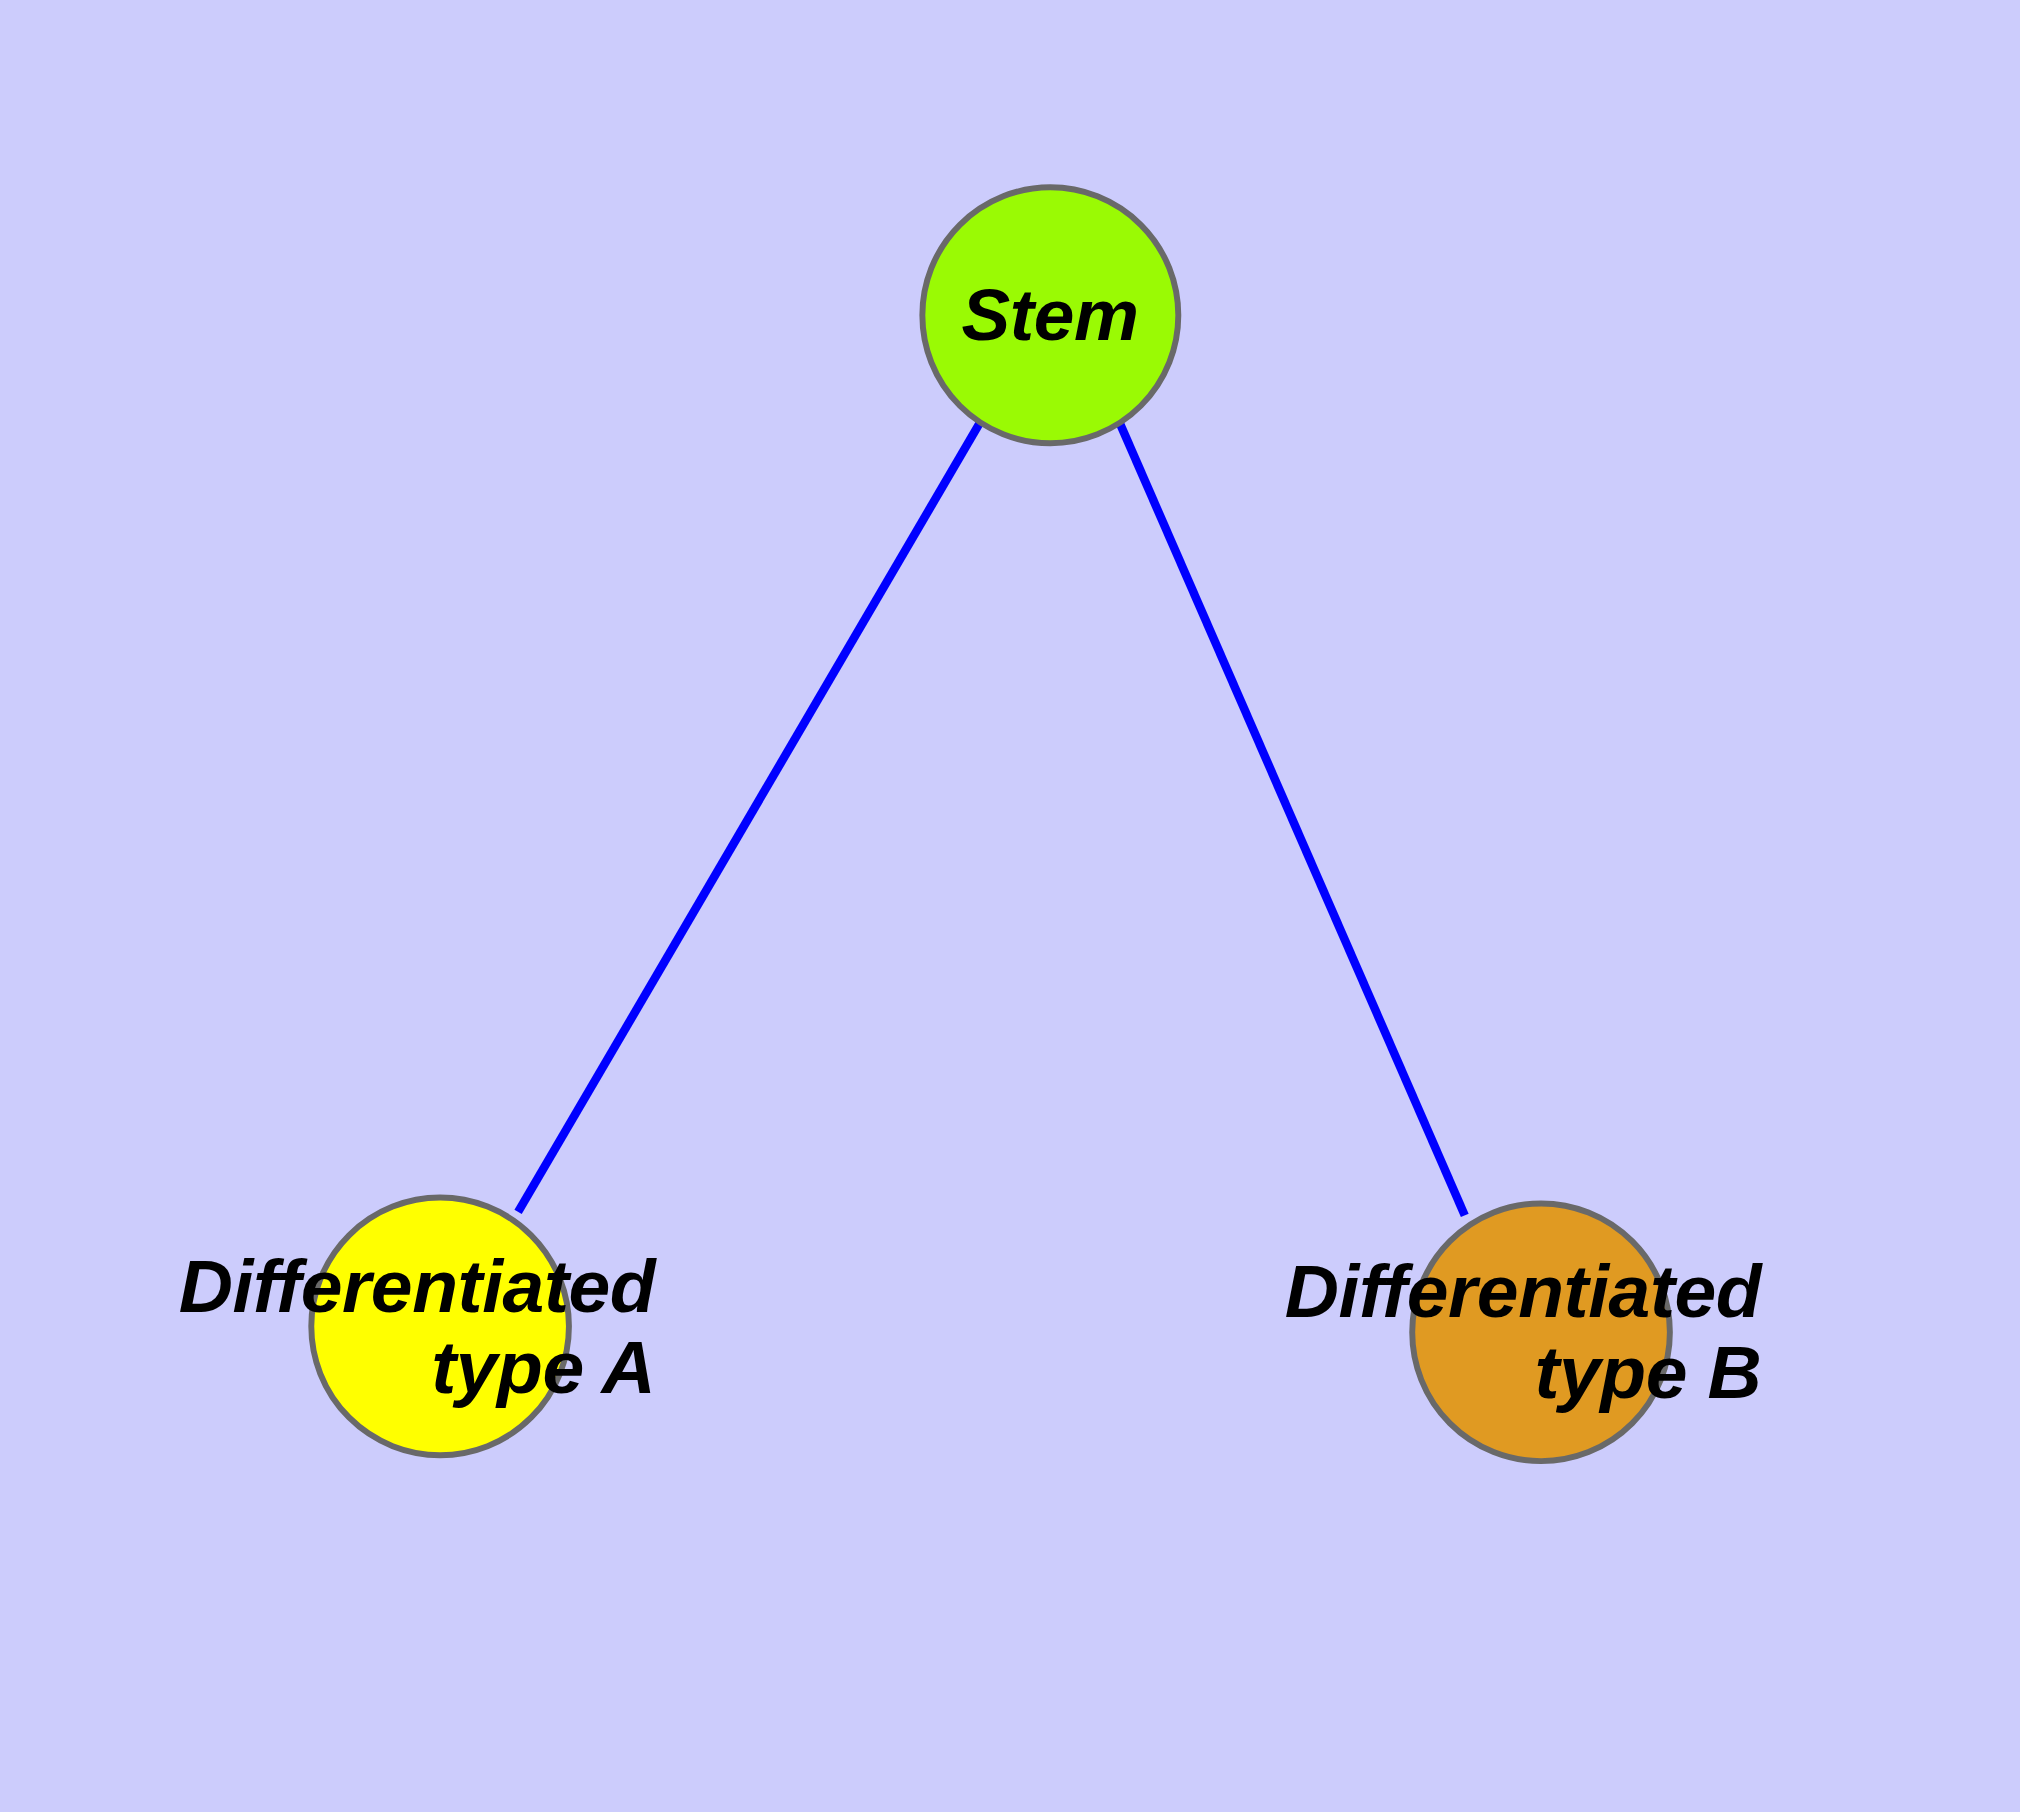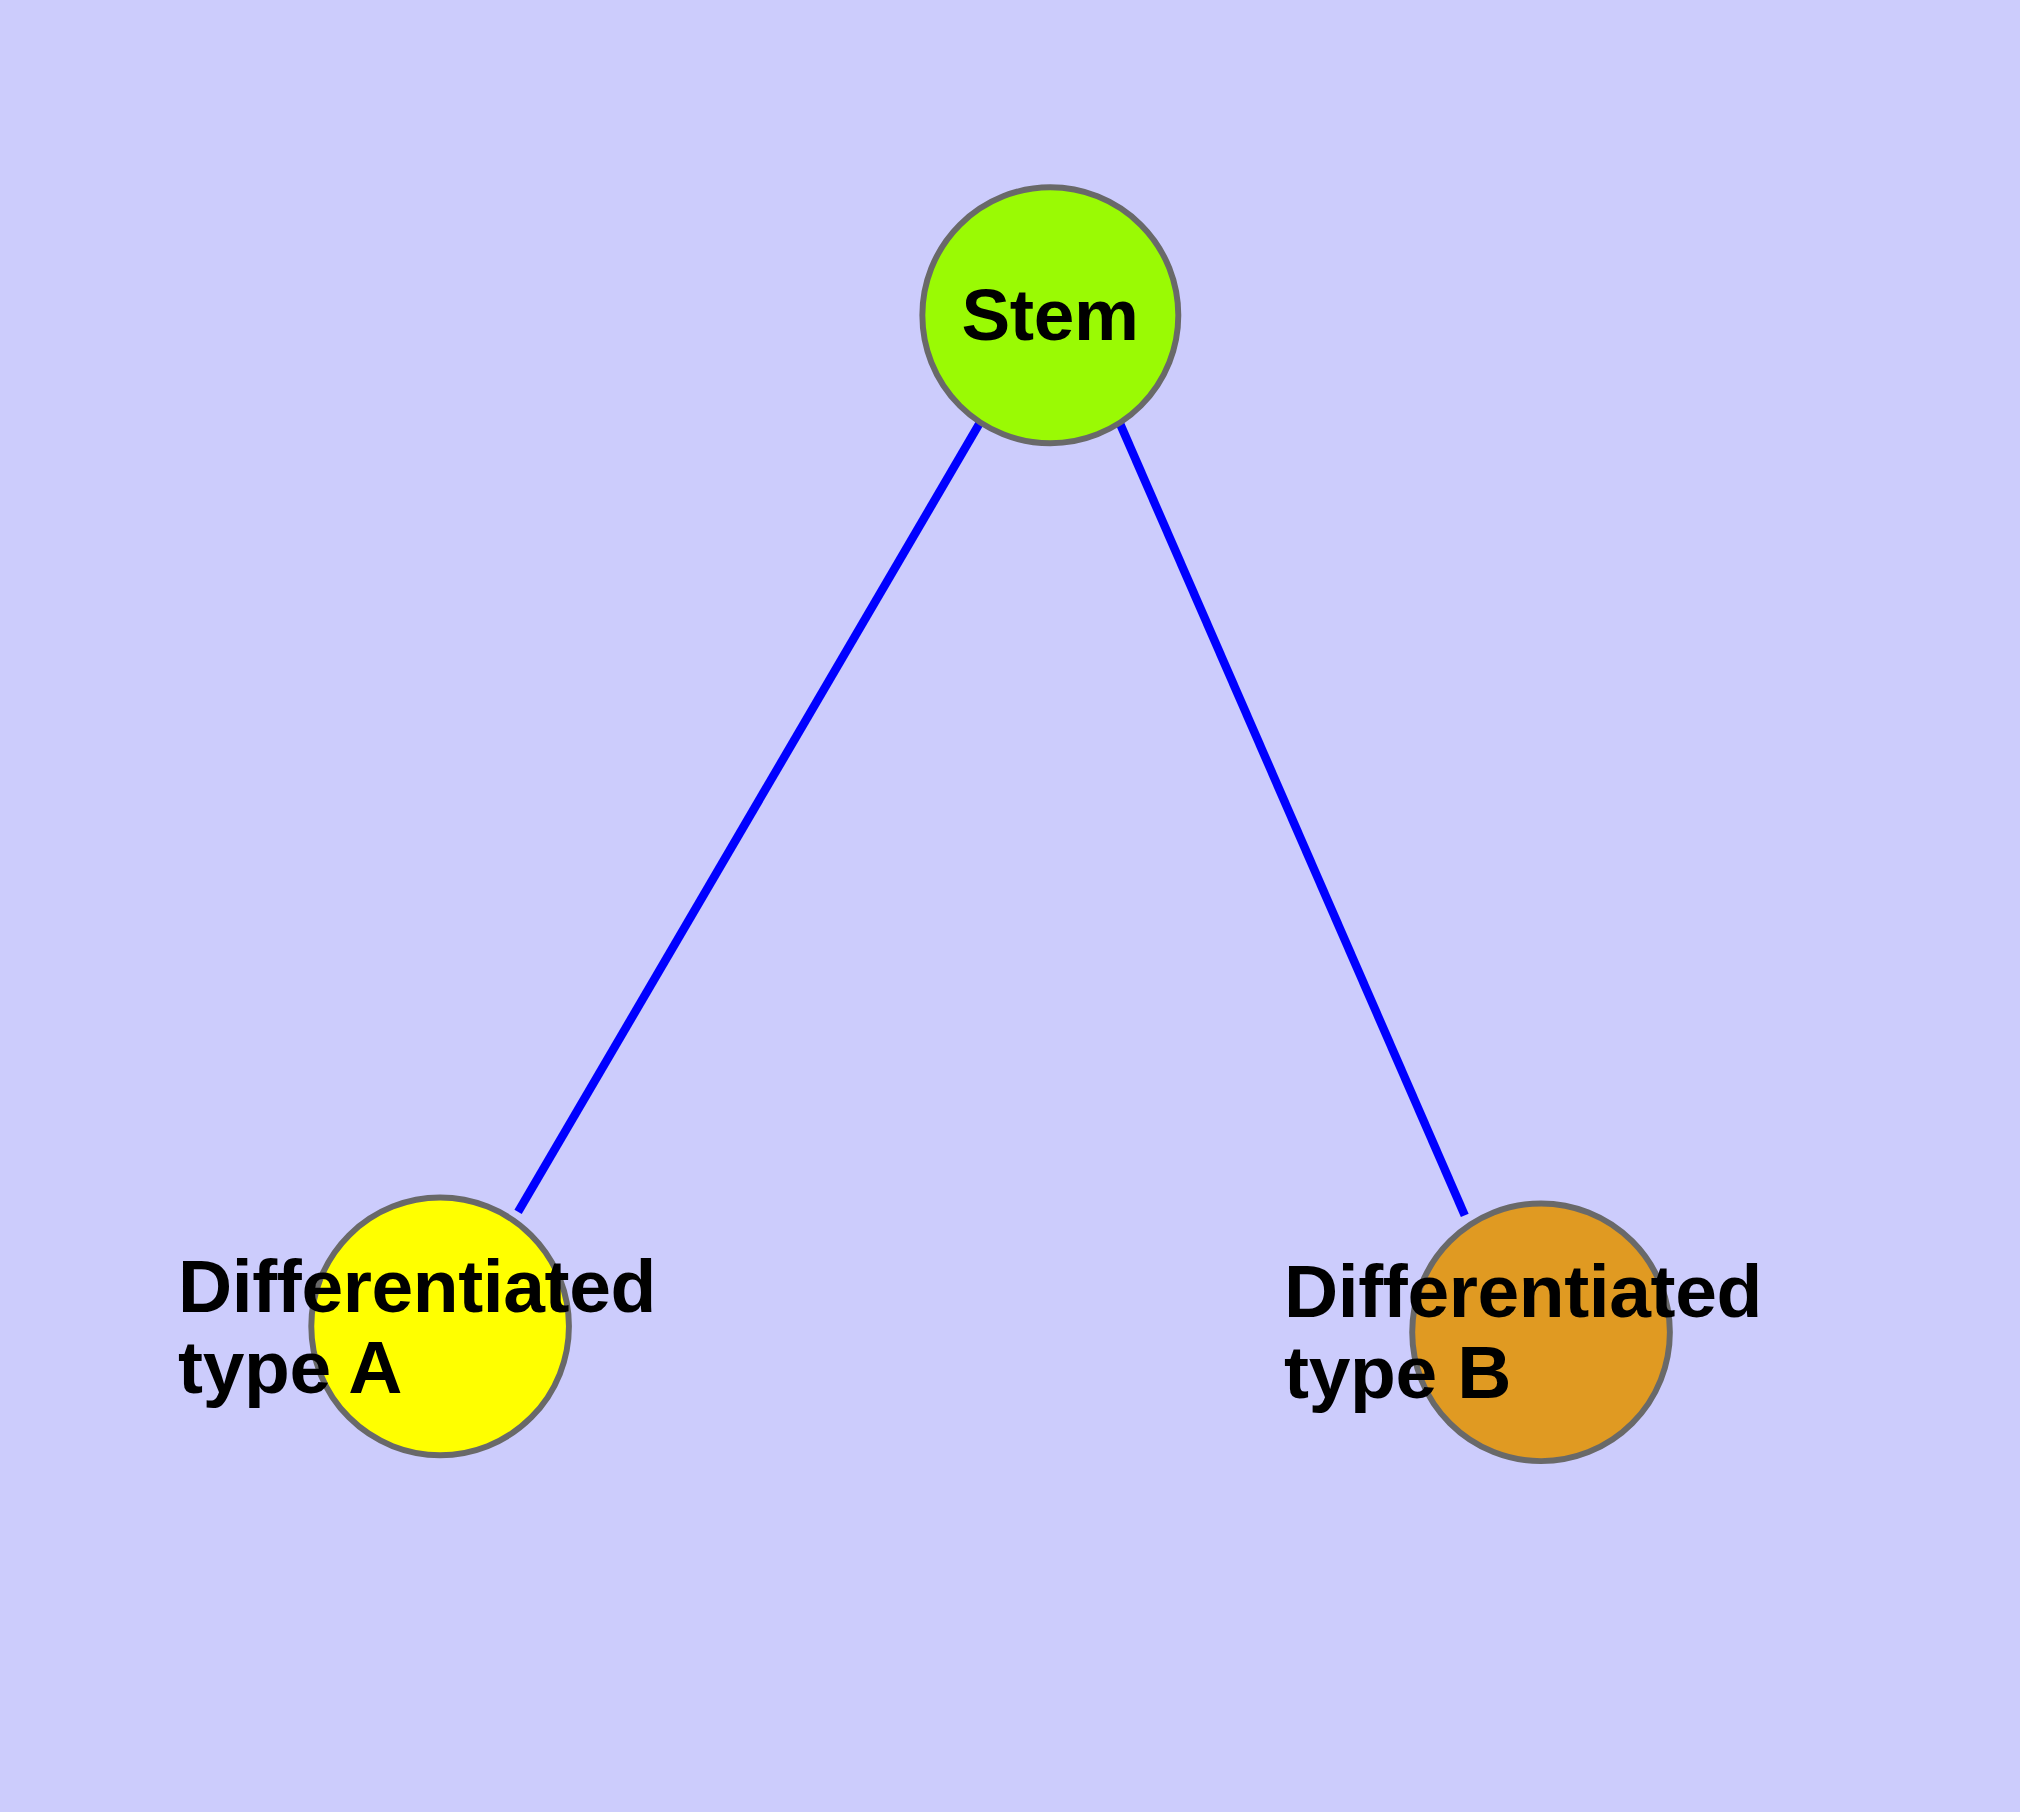--- a/index.html
+++ b/index.html
@@ -33,25 +33,26 @@
     stroke-width: 7;
   }
   .edge-line {
     stroke-linecap: butt;
   }
   .node-label {
     position: absolute;
     color: #000000;
     font-weight: bold;
     font-family: "Liberation Sans", "DejaVu Sans", sans-serif;
-    text-align: left;
+    text-align: right;
     line-height: 1.08;
     white-space: pre;
     pointer-events: none;
     letter-spacing: -0.4px;
+    font-style: italic;
   }
   #label-stem {
     font-size: 73px;
     left: 1050px;
     top: 315px;
     transform: translate(-50%, -50%);
   }
   #label-diff-a {
     font-size: 75px;
     left: 417px;

